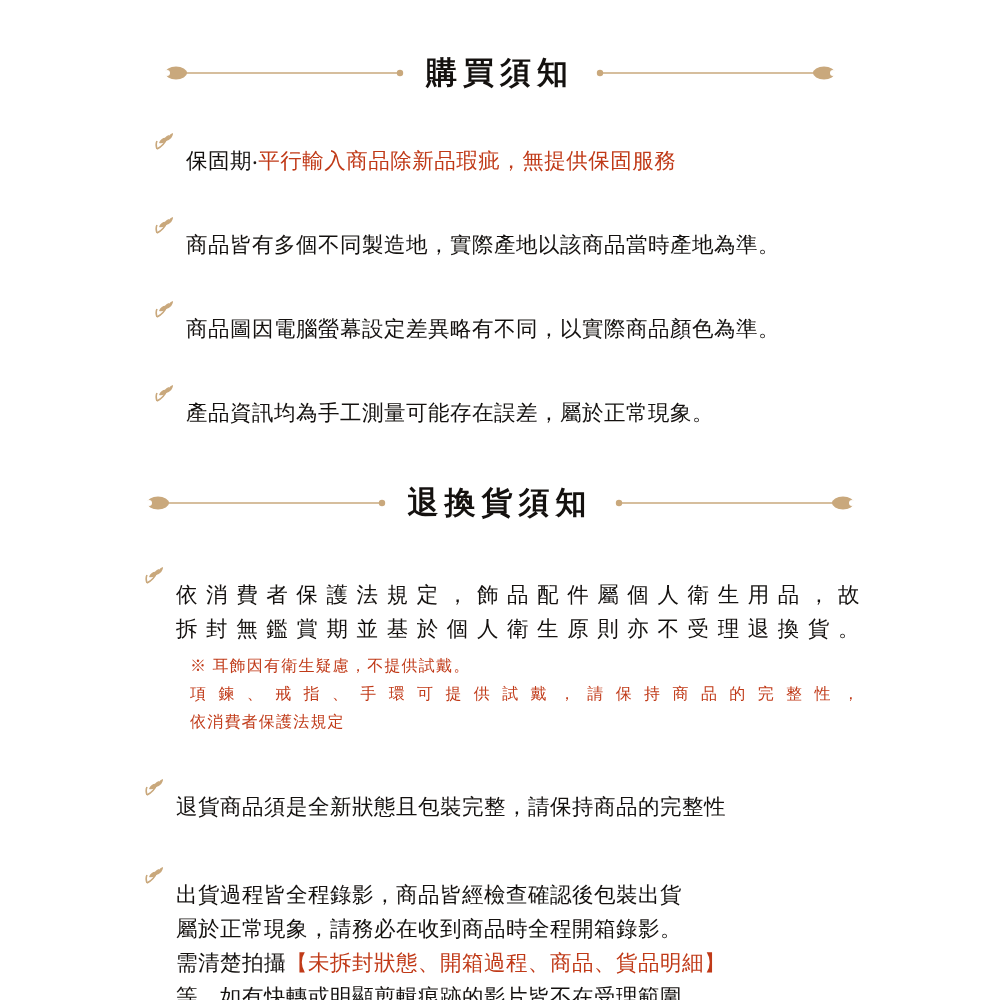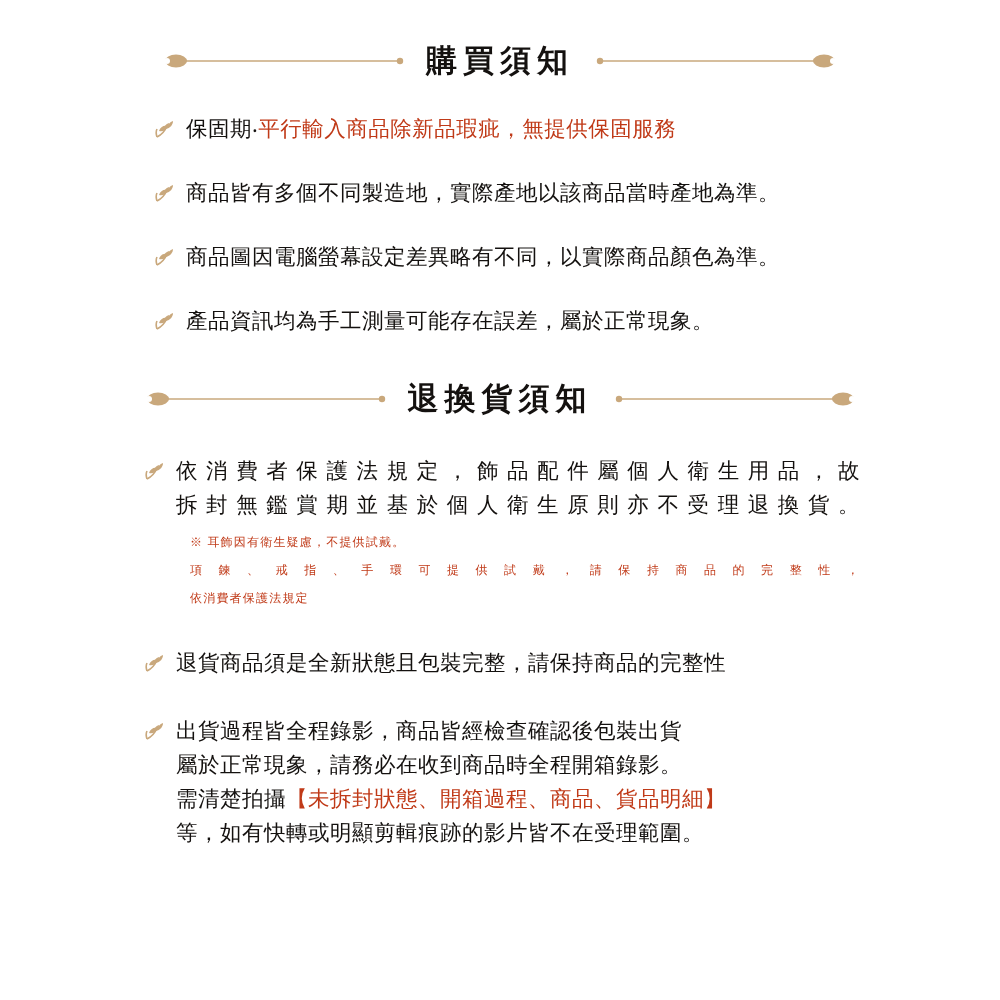--- a/index.html
+++ b/index.html
@@ -21,21 +21,21 @@
     box-sizing: border-box;
     padding: 40px 0 0 0;
   }
 
   
   .section-head {
     display: flex;
     align-items: center;
     justify-content: center;
     gap: 14px;
-    margin: 0 auto;
+    margin: 12px auto;
     width: 860px;
   }
   .head-rule {
     display: flex;
     align-items: center;
     flex: 0 0 auto;
     width: 246px;
     height: 18px;
   }
   .head-rule.left { justify-content: flex-start; }
@@ -65,34 +65,35 @@
   .bullet {
     flex: 0 0 auto;
     width: 30px;
     height: 30px;
     margin-right: 6px;
     margin-top: 2px;
   }
   .bullet svg { display: block; }
   .item-body {
     flex: 1 1 auto;
+    margin-top: 20px;
   }
   .line {
     font-size: 21.5px;
     line-height: 34px;
     color: #14110f;
     letter-spacing: 0.5px;
   }
   .line.justify {
     text-align: justify;
     text-align-last: justify;
   }
   .red { color: #c03a18; }
   .note {
-    font-size: 12px;
+    font-size: 16px;
     line-height: 28px;
     color: #c03a18;
     letter-spacing: 1.2px;
     margin-left: 14px;
     margin-top: 6px;
   }
   .note .n-line.j {
     text-align: justify;
     text-align-last: justify;
   }

